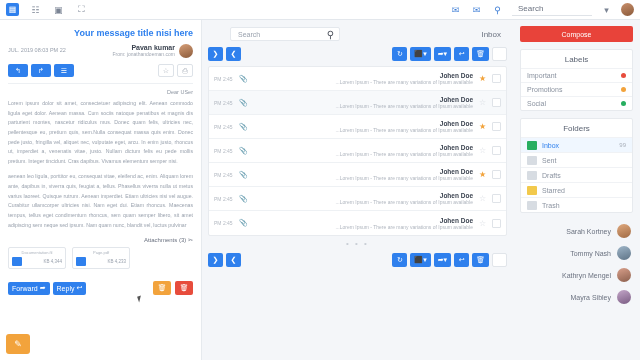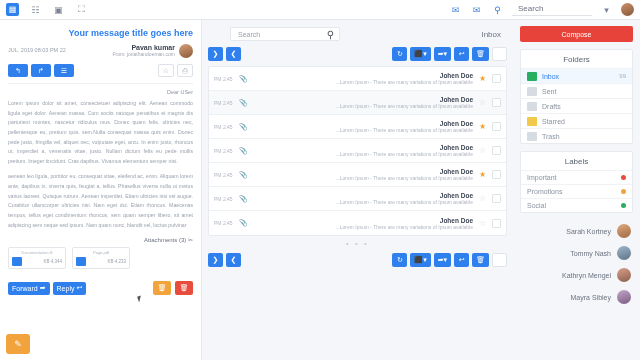--- a/index.html
+++ b/index.html
@@ -222,21 +222,21 @@
       <span class="ticon blue">⚲</span>
       <span class="search-box">
         <input value="Search" placeholder="Search" style="">
       </span>
       <span class="ticon">▾</span>
       <span class="avatar-sm"></span>
     </div>
   </div>
 
   <div class="readpane">
-    <div class="msg-title">Your message title goes here</div>
+    <div class="msg-title">Your message title nisi here</div>
     <div class="msg-meta">
       <div class="msg-date">JUL. 2019 08:03 PM 22</div>
       <div class="msg-from">
         <div class="name">Pavan kumar</div>
         <div class="email">From: jonathandoeman.com</div>
       </div>
       <div class="avatar-md"></div>
     </div>
 
     <div class="btnrow">
@@ -398,20 +398,36 @@
         <button class="tbtn">🗑</button>
         <button class="tbtn ghost"></button>
       </div>
     </div>
   </div>
 
   <div class="rightpane">
     <button class="compose">Compose</button>
 
     <div class="card">
+      <div class="card-title">Labels</div>
+      <div class="label-row">
+        <span>Important</span>
+        <span class="dot" style="background:#e74c3c"></span>
+      </div>
+      <div class="label-row">
+        <span>Promotions</span>
+        <span class="dot" style="background:#f2a33c"></span>
+      </div>
+      <div class="label-row">
+        <span>Social</span>
+        <span class="dot" style="background:#27ae60"></span>
+      </div>
+    </div>
+
+    <div class="card">
       <div class="card-title">Folders</div>
       <div class="folder active">
         <span class="fico green"></span>
         <span>Inbox</span>
         <span class="count">99</span>
       </div>
       <div class="folder">
         <span class="fico"></span>
         <span>Sent</span>
       </div>
@@ -422,36 +438,20 @@
       <div class="folder">
         <span class="fico yellow"></span>
         <span>Starred</span>
       </div>
       <div class="folder">
         <span class="fico"></span>
         <span>Trash</span>
       </div>
     </div>
 
-    <div class="card">
-      <div class="card-title">Labels</div>
-      <div class="label-row">
-        <span>Important</span>
-        <span class="dot" style="background:#e74c3c"></span>
-      </div>
-      <div class="label-row">
-        <span>Promotions</span>
-        <span class="dot" style="background:#f2a33c"></span>
-      </div>
-      <div class="label-row">
-        <span>Social</span>
-        <span class="dot" style="background:#27ae60"></span>
-      </div>
-    </div>
-
     <div>
       <div class="contact">
         <span class="cname">Sarah Kortney</span>
         <span class="avatar-c a1"></span>
       </div>
       <div class="contact">
         <span class="cname">Tommy Nash</span>
         <span class="avatar-c a2"></span>
       </div>
       <div class="contact">

